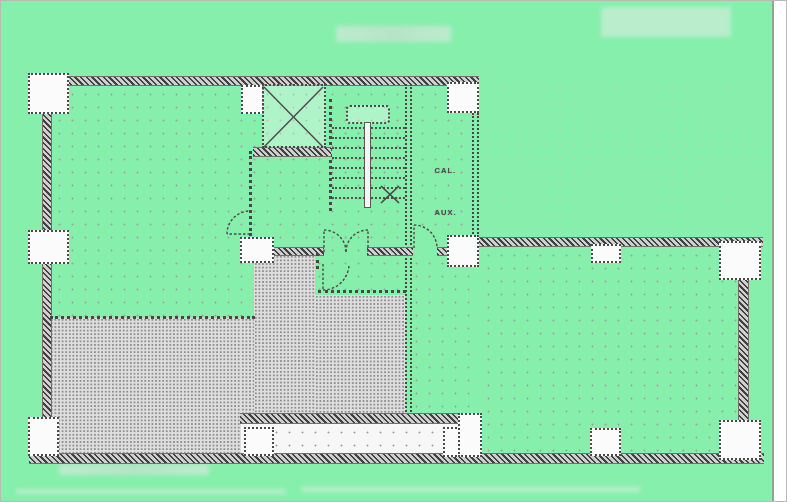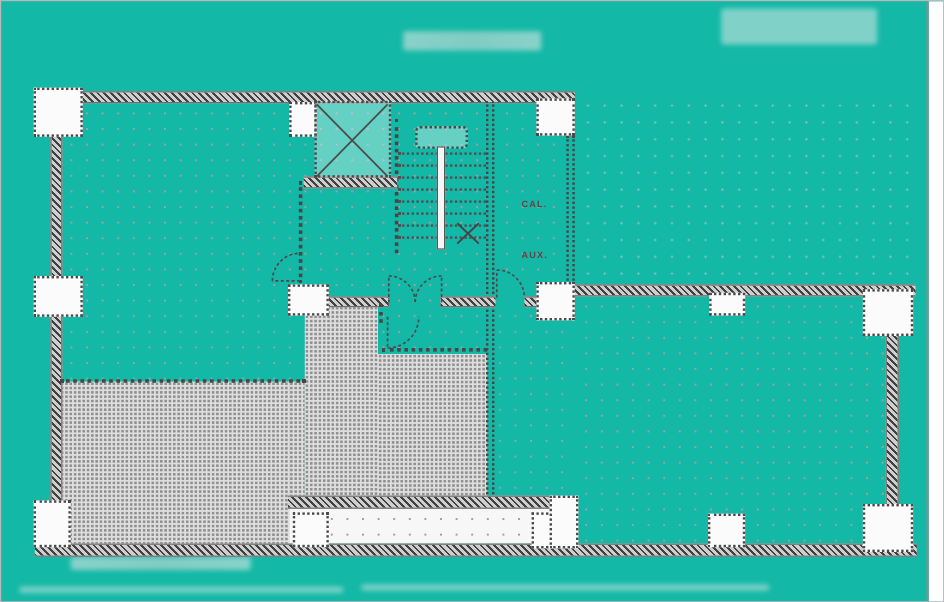--- a/index.html
+++ b/index.html
@@ -1,17 +1,17 @@
 <!DOCTYPE html>
 <html><head>
 <meta charset="utf-8">
 <style>
   html,body{margin:0;padding:0;background:#ffffff;}
   .canvas{
-    position:relative;width:787px;height:502px;background:#14b8a6;
+    position:relative;width:787px;height:502px;background:#86efac;
     border:1px solid #b9b9b9;box-sizing:border-box;overflow:hidden;
     font-family:"Liberation Sans", sans-serif;
   }
   .abs{position:absolute;}
   
   .stipple{
     background-image:radial-gradient(circle,#a0a0a0 0.9px,rgba(0,0,0,0) 1.1px);
     background-size:13px 13px;background-position:3px 4px;
   }
   .stipple-faint{

